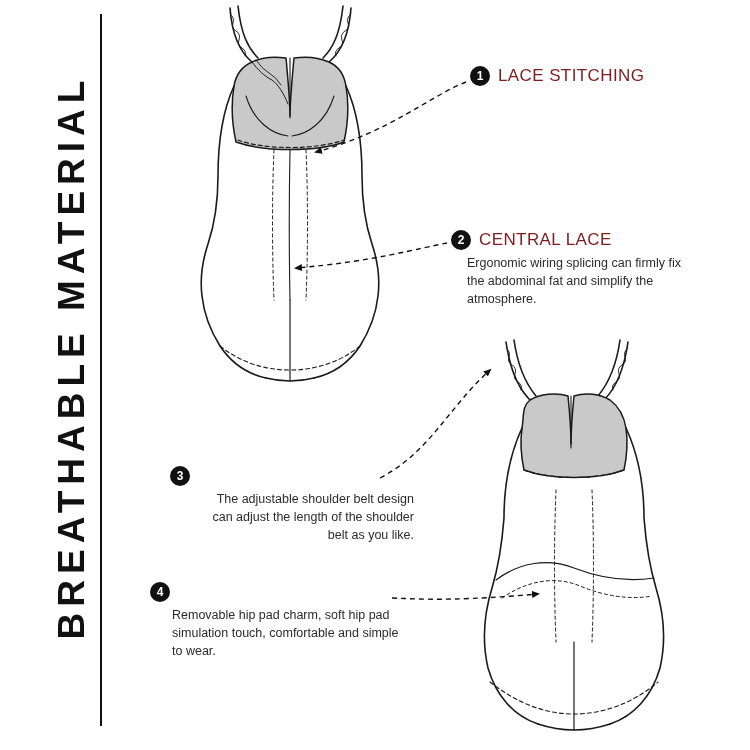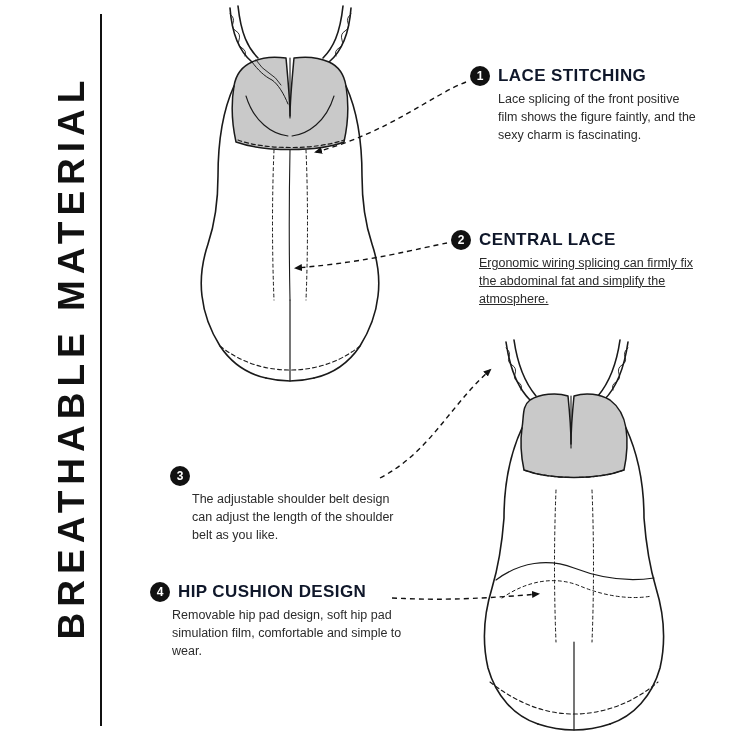--- a/index.html
+++ b/index.html
@@ -86,41 +86,41 @@
     font-size: 12px;
     font-weight: bold;
     display: flex;
     align-items: center;
     justify-content: center;
     flex: 0 0 auto;
     font-family: "Liberation Sans", sans-serif;
   }
   .callout-title {
     font-size: 17px;
-    font-weight: bold;
+    font-weight: normal;
     letter-spacing: 0.4px;
-    color: #0f172a;
+    color: #7f1d1d;
     white-space: nowrap;
   }
   .callout-body {
     margin-top: 5px;
     font-size: 12.5px;
     line-height: 1.42;
     color: #2b2b2b;
     max-width: 215px;
   }
 
   #callout-1 { left: 470px; top: 66px; }
   #callout-1 .callout-body { margin-left: 28px; max-width: 200px; }
 
   #callout-2 { left: 451px; top: 230px; }
-  #callout-2 .callout-body { margin-left: 28px; max-width: 215px; text-decoration: underline; }
+  #callout-2 .callout-body { margin-left: 16px; max-width: 215px; }
 
   #callout-3 { left: 170px; top: 466px; }
-  #callout-3 .callout-body { margin-left: 22px; max-width: 210px; }
+  #callout-3 .callout-body { margin-left: 34px; max-width: 210px; text-align: right; }
 
   #callout-4 { left: 150px; top: 582px; }
   #callout-4 .callout-body { margin-left: 22px; max-width: 230px; }
 
   
   #leaders {
     position: absolute;
     left: 0;
     top: 0;
     width: 750px;
@@ -228,39 +228,37 @@
 
       <path d="M392,598 C432,600 468,600 538,594"></path>
     </g>
   </svg>
 
   <div class="callout" id="callout-1">
     <div class="callout-head">
       <div class="num-badge">1</div>
       <div class="callout-title">LACE STITCHING</div>
     </div>
-    <div class="callout-body">Lace splicing of the front positive film shows the figure faintly, and the sexy charm is fascinating.</div>
   </div>
 
   <div class="callout" id="callout-2">
     <div class="callout-head">
       <div class="num-badge">2</div>
       <div class="callout-title">CENTRAL LACE</div>
     </div>
     <div class="callout-body">Ergonomic wiring splicing can firmly fix the abdominal fat and simplify the atmosphere.</div>
   </div>
 
   <div class="callout" id="callout-3">
     <div class="callout-head">
       <div class="num-badge">3</div>
     </div>
     <div class="callout-body">The adjustable shoulder belt design can adjust the length of the shoulder belt as you like.</div>
   </div>
 
   <div class="callout" id="callout-4">
     <div class="callout-head">
       <div class="num-badge">4</div>
-      <div class="callout-title">HIP CUSHION DESIGN</div>
-    </div>
-    <div class="callout-body">Removable hip pad design, soft hip pad simulation film, comfortable and simple to wear.</div>
+    </div>
+    <div class="callout-body">Removable hip pad charm, soft hip pad simulation touch, comfortable and simple to wear.</div>
   </div>
 
 </div>
 
 </body></html>

